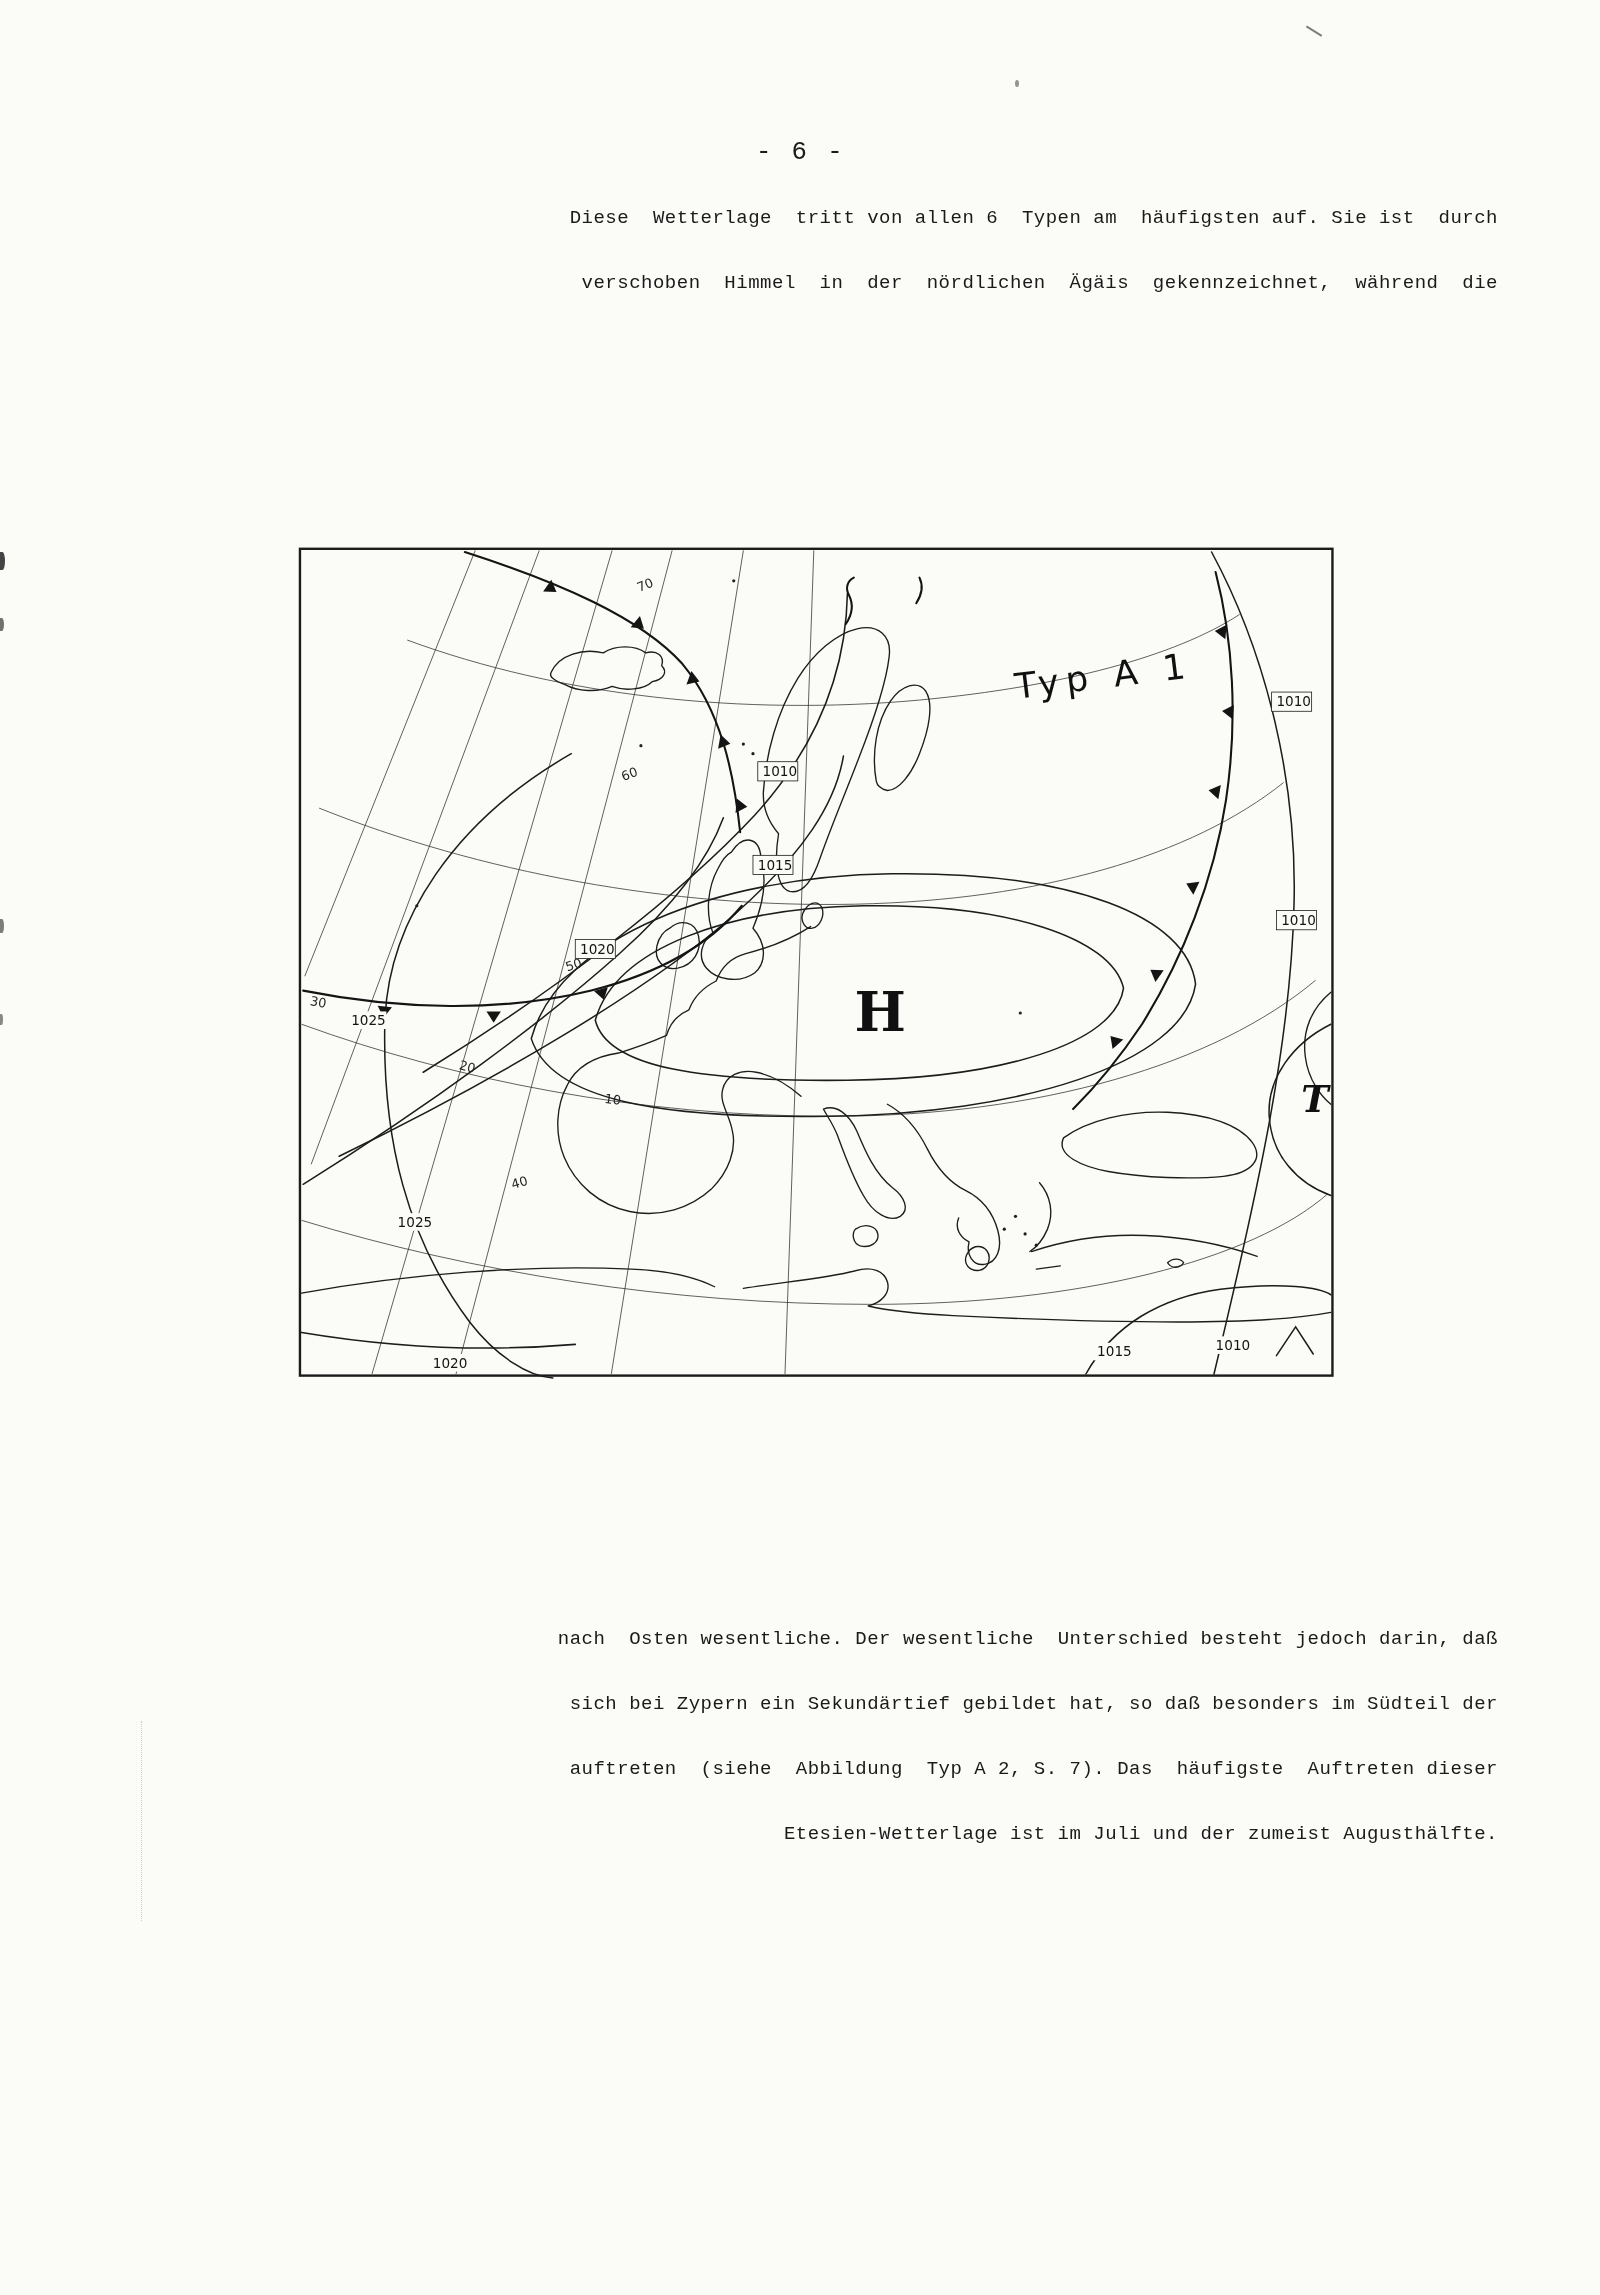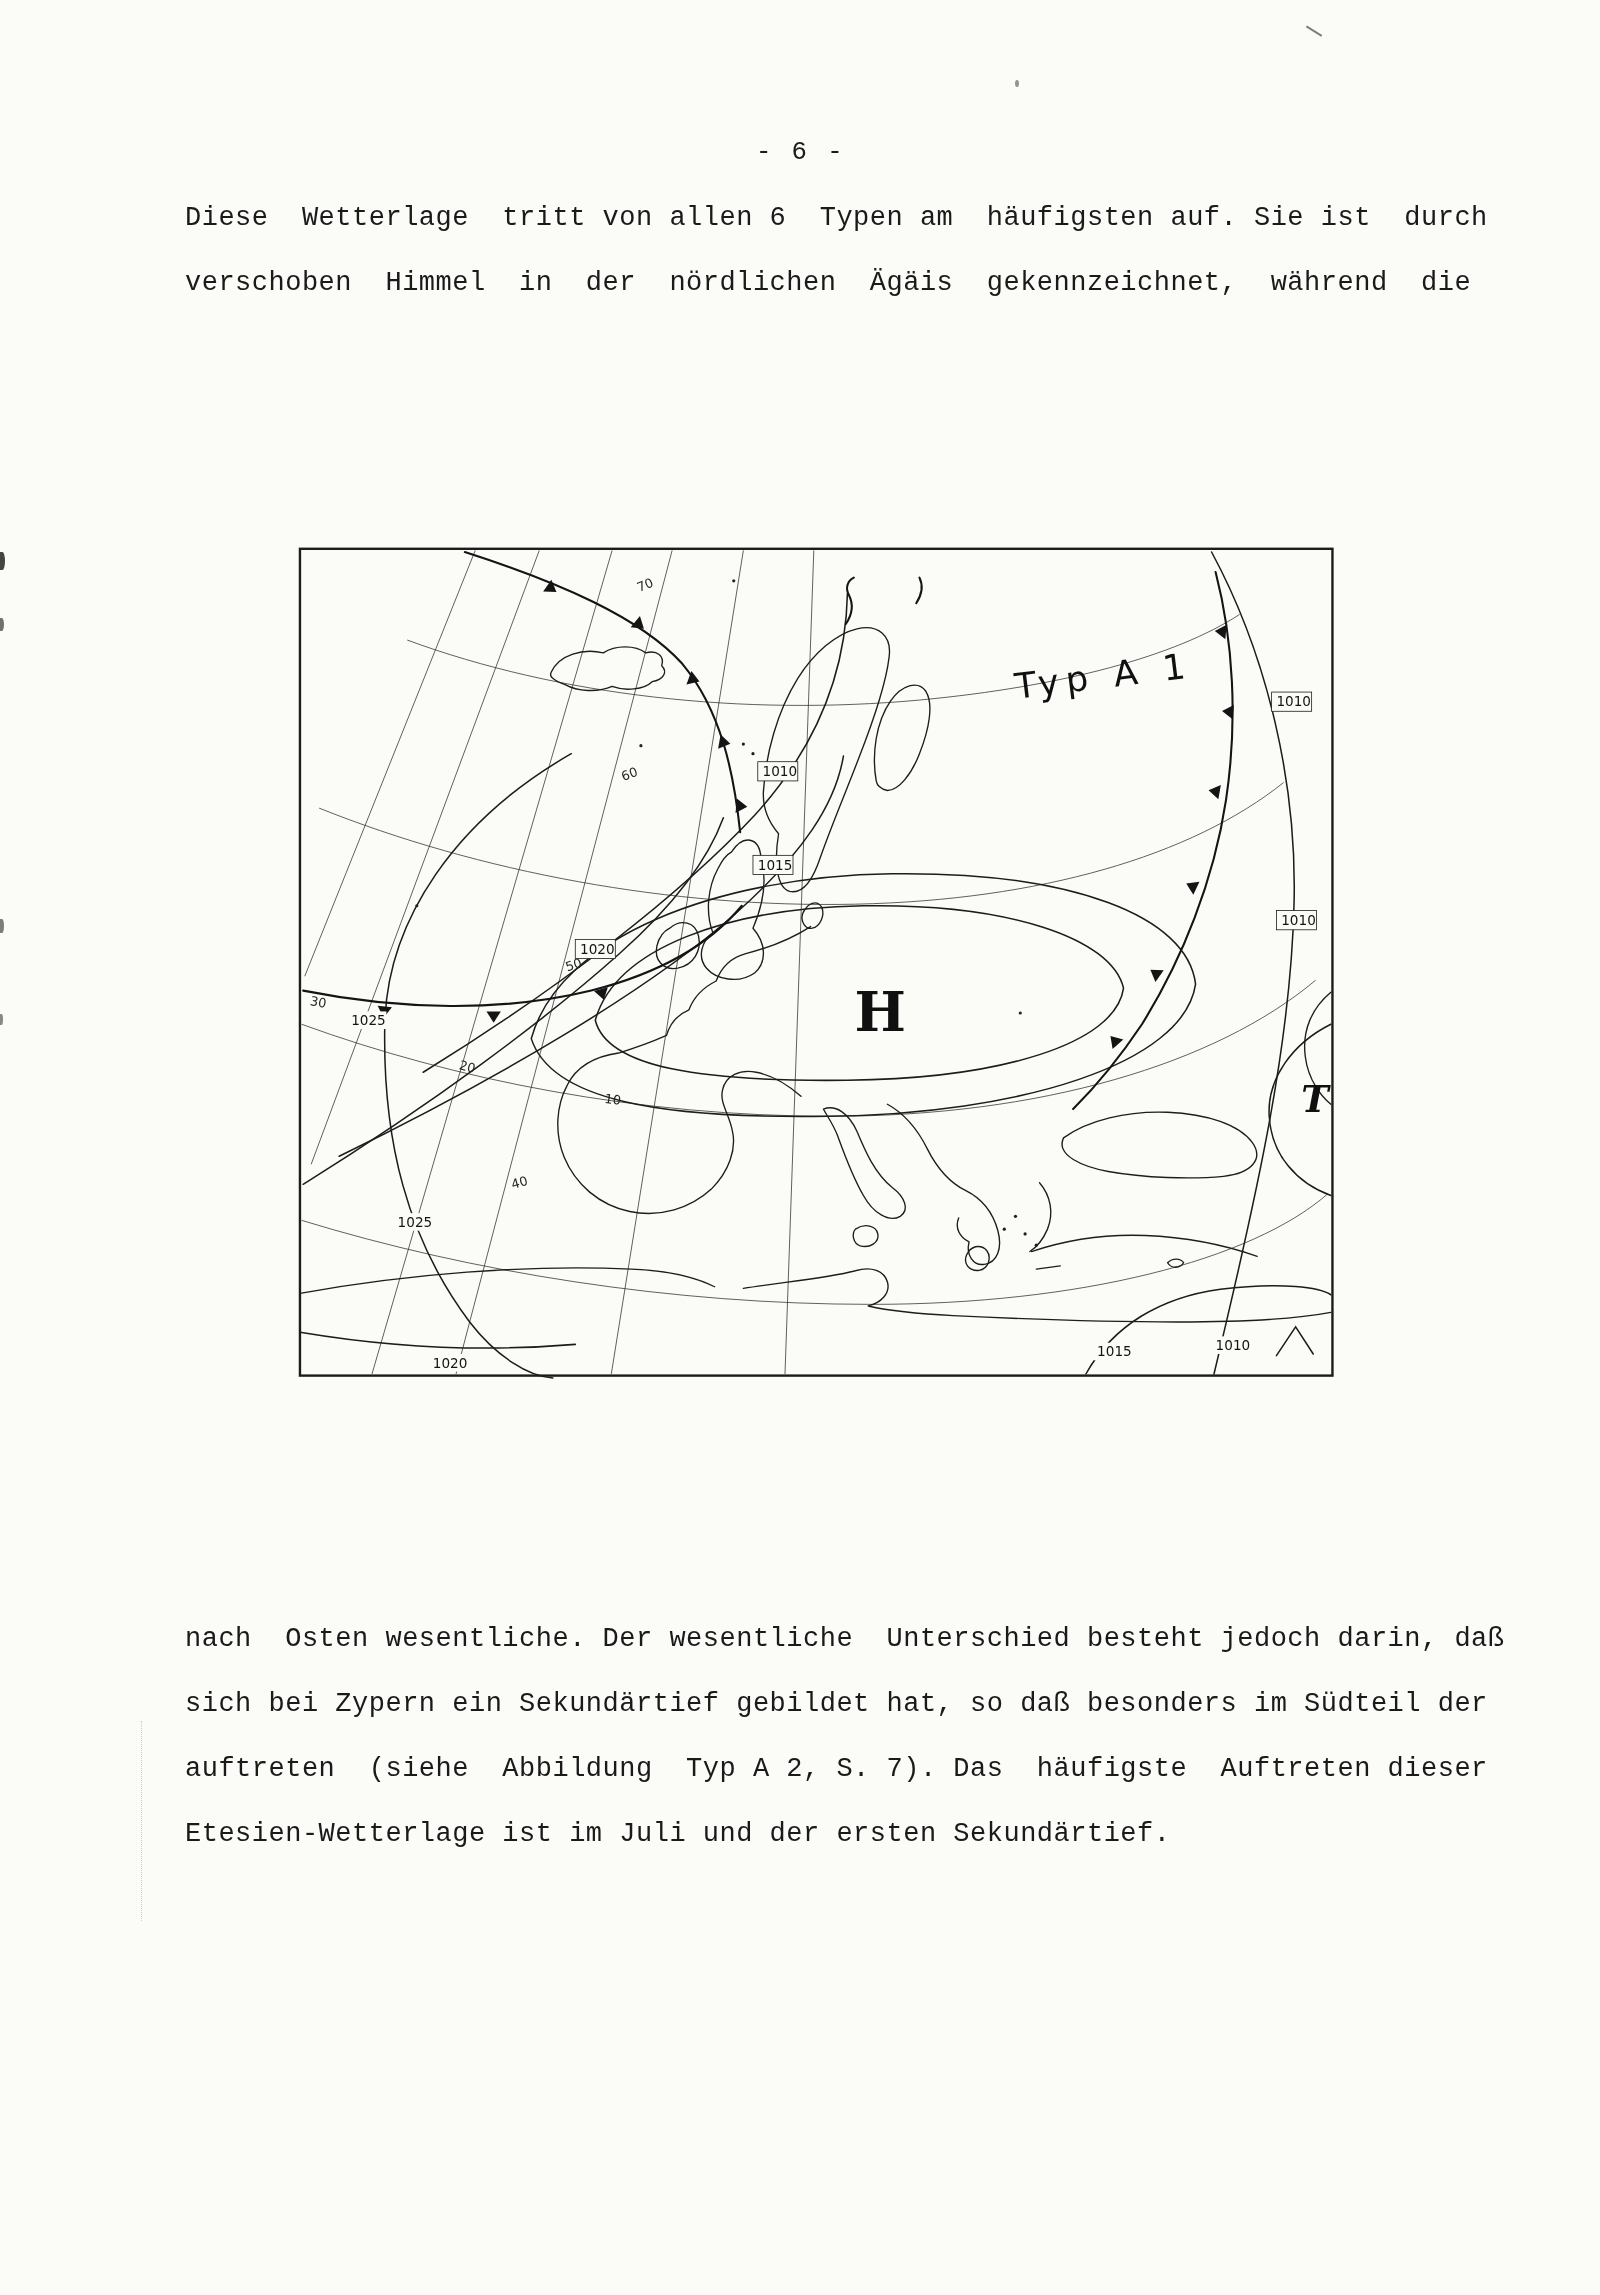--- a/index.html
+++ b/index.html
@@ -9,22 +9,22 @@
     font-family:"Liberation Mono","DejaVu Sans Mono",monospace;
   }
   .pagenum{
     position:absolute;top:138px;left:0;width:1601px;text-align:center;
     font-size:25.6px;letter-spacing:2.4px;
   }
   .para{position:absolute;left:185px;width:1313px;}
   .p1{top:186px;}
   .p2{top:1607px;}
   .bline{
-    white-space:pre;font-size:27px;letter-spacing:0.5px;
-    line-height:65px;height:65px;
+    white-space:pre;font-size:19px;letter-spacing:0.5px;
+    line-height:65px;height:65px;text-align:right;
   }
   .mapfig{position:absolute;left:295px;top:544px;margin:0;width:1044px;height:838px;}
   svg text{font-family:"DejaVu Sans","Liberation Sans",sans-serif;}
   .frame{fill:none;stroke:#1c1c1c;stroke-width:3;}
   .grat path{fill:none;stroke:#2b2b2b;stroke-width:1.1;opacity:.85;}
   .coast path{fill:none;stroke:#1d1d1d;stroke-width:1.7;stroke-linejoin:round;stroke-linecap:round;}
   .coast circle{fill:#1d1d1d;}
   .iso path{fill:none;stroke:#1c1c1c;stroke-width:1.9;stroke-linecap:round;}
   .fronts .fl{fill:none;stroke:#141414;stroke-width:2.6;stroke-linecap:round;}
   .fronts use{fill:#141414;}
@@ -198,21 +198,21 @@
       <circle class="speck" cx="432" cy="252" r="2"></circle>
       <circle class="speck" cx="906" cy="586" r="2"></circle>
       <circle class="speck" cx="152" cy="452" r="2"></circle>
     </svg>
   </figure>
 
   <div class="para p2">
     <div class="bline">nach  Osten wesentliche. Der wesentliche  Unterschied besteht jedoch darin, daß</div>
     <div class="bline">sich bei Zypern ein Sekundärtief gebildet hat, so daß besonders im Südteil der</div>
     <div class="bline">auftreten  (siehe  Abbildung  Typ A 2, S. 7). Das  häufigste  Auftreten dieser</div>
-    <div class="bline">Etesien-Wetterlage ist im Juli und der ersten Sekundärtief.</div>
+    <div class="bline">Etesien-Wetterlage ist im Juli und der zumeist Augusthälfte.</div>
   </div>
 
   <div class="art art-edge1"></div>
   <div class="art art-edge2"></div>
   <div class="art art-edge3"></div>
   <div class="art art-edge4"></div>
   <div class="art art-tick"></div>
   <div class="art art-spk"></div>
   <div class="art-dotcol" style="position:absolute;"></div>
 

